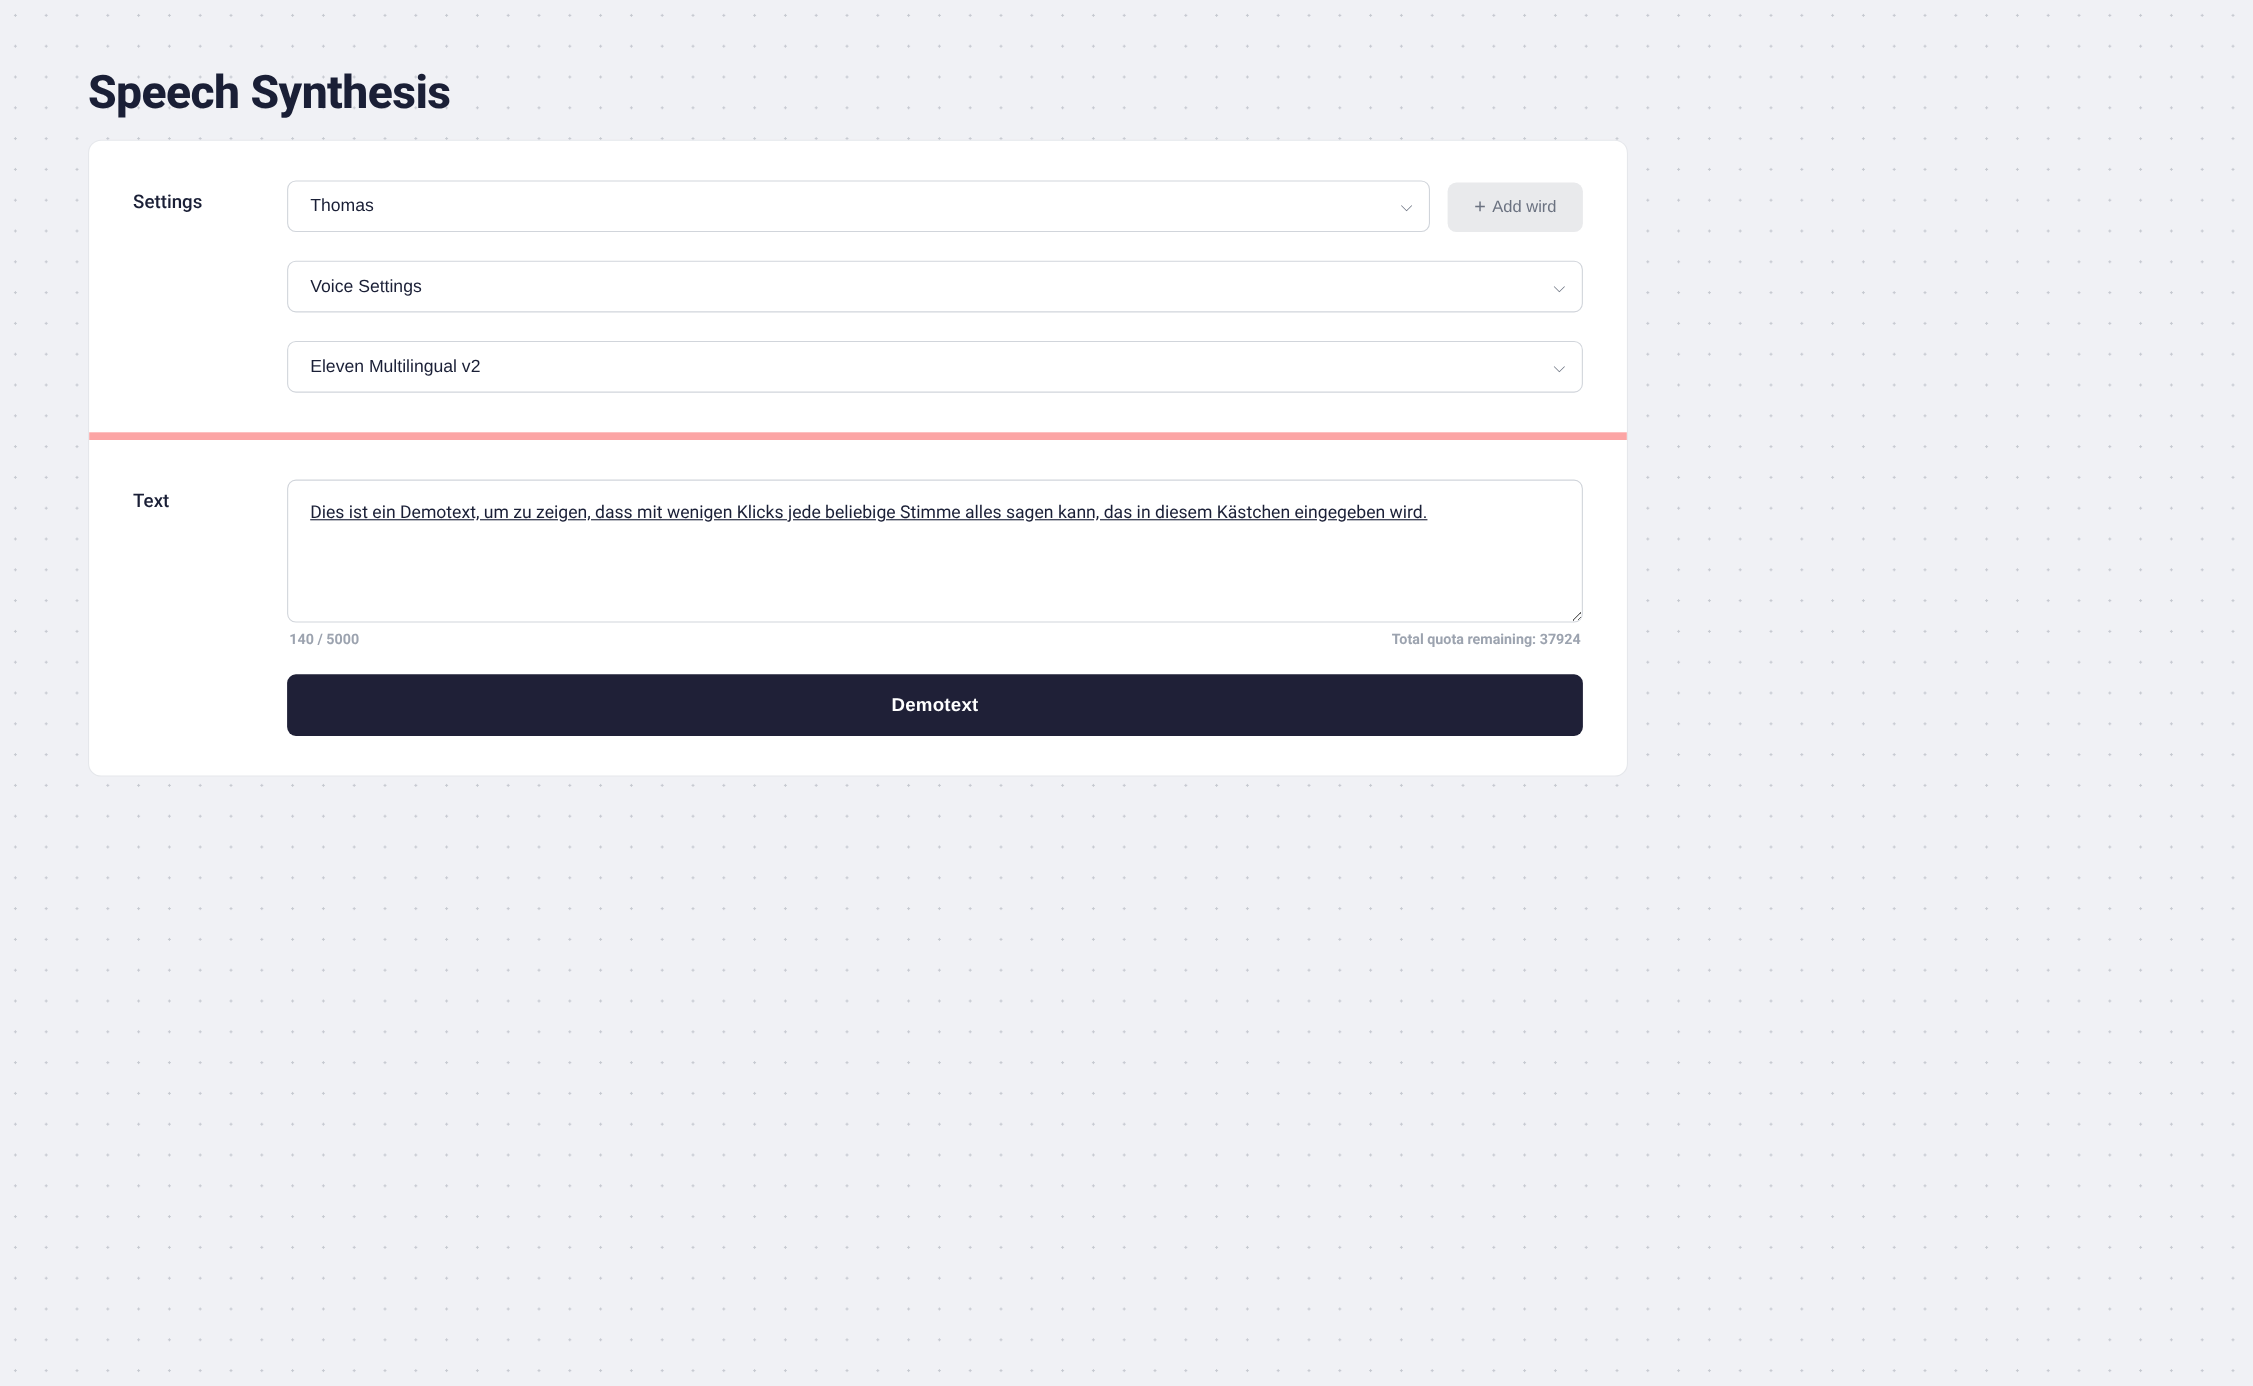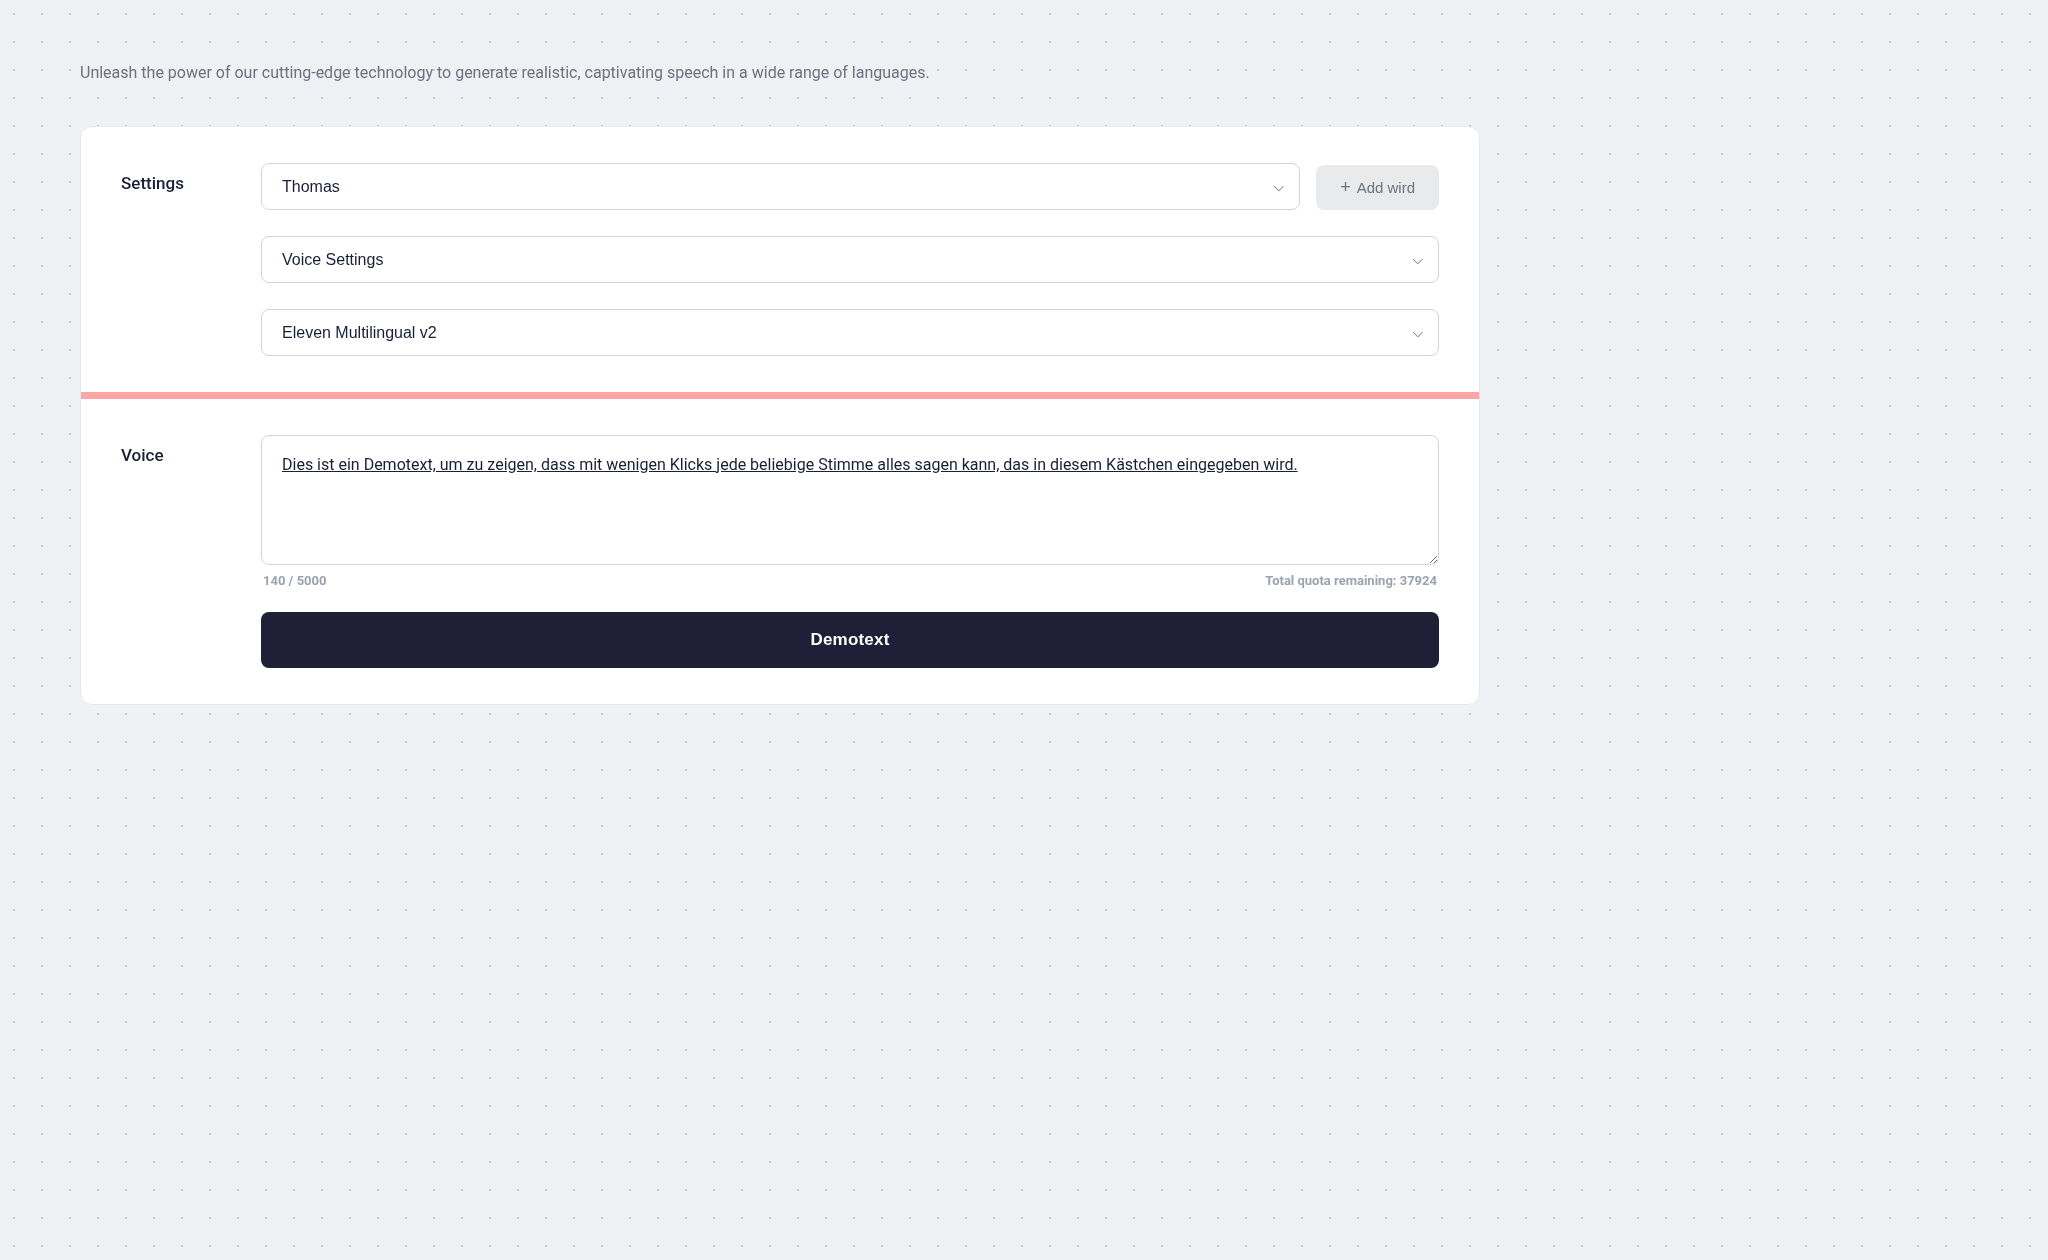--- a/index.html
+++ b/index.html
@@ -188,22 +188,22 @@
       display: flex;
       align-items: flex-start;
       gap: 16px;
     }
   </style>
 </head>
 <body>
 
 <div class="page-container">
 
-
-  <p class="page-subtitle">Unleash the power of our cutting-edge technology to generate realistic, captivating speech in a wide range of languages.</p>
+  <h1 class="page-title">Speech Synthesis</h1>
+
 
   <div class="card">
 
     <div class="settings-section">
       <span class="section-label">Settings</span>
 
       <div style="flex:1; display:flex; flex-direction:column; gap:26px;">
 
         <div class="settings-header-row">
           <div class="dropdown-wrapper" style="flex:1;">
@@ -229,21 +229,21 @@
           <select class="dropdown">
             <option>Eleven Multilingual v2</option>
           </select>
           <span class="dropdown-chevron">⌵</span>
         </div>
 
       </div>
     </div>
 
     <div class="text-section">
-      <span class="section-label">Voice</span>
+      <span class="section-label">Text</span>
 
       <div class="text-area-wrapper">
 
         <textarea class="text-input" style="">Dies ist ein Demotext, um zu zeigen, dass mit wenigen Klicks jede beliebige Stimme alles sagen kann, das in diesem Kästchen eingegeben wird.</textarea>
 
         <div class="text-meta">
           <span class="char-count">140 / 5000</span>
           <span class="quota-remaining">Total quota remaining: 37924</span>
         </div>
 

